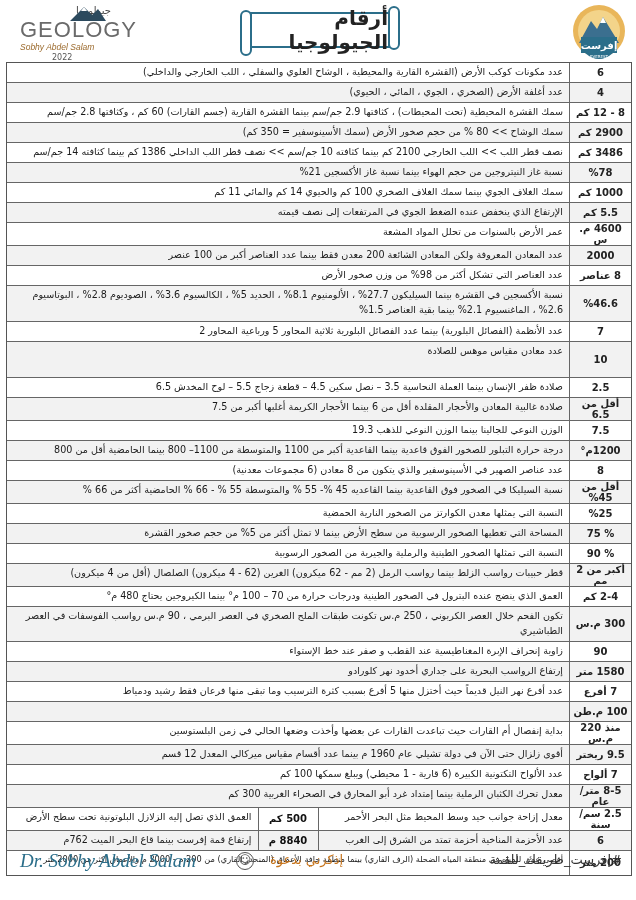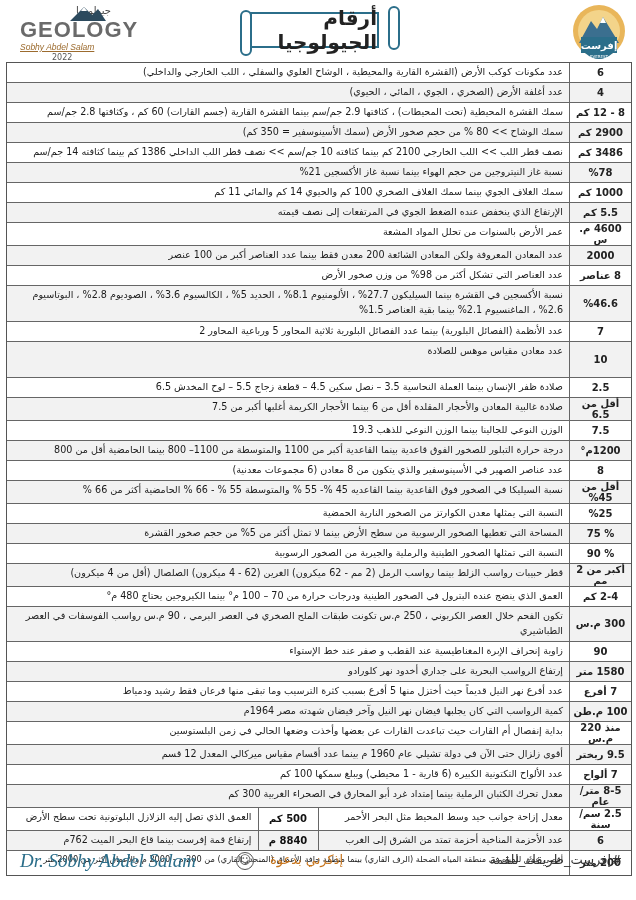--- a/index.html
+++ b/index.html
@@ -3,26 +3,26 @@
 <meta charset="utf-8">
 <style>
   * { box-sizing: border-box; margin: 0; padding: 0; }
   html, body { width: 636px; height: 900px; background: #ffffff; overflow: hidden; }
   body { font-family: "DejaVu Sans", sans-serif; color: #111; position: relative; }
 
   .header { position: absolute; left: 0; top: 0; width: 636px; height: 62px; }
   .geo-logo { position: absolute; left: 8px; top: 3px; width: 110px; height: 60px; text-align: center; }
   .geo-logo .ar { font-size: 10px; color: #444; position: absolute; left: 20px; top: 2px; margin-left: 48px; }
   .geo-logo .mtn { position: absolute; left: 62px; top: 2px; }
-  .geo-logo .word { position: absolute; left: 12px; top: 14px; font-family: "Liberation Sans", sans-serif; font-size: 22px; font-weight: bold; color: #6a6a6a; letter-spacing: 1px; }
-  .geo-logo .name { position: absolute; left: 12px; top: 39px; font-family: "Liberation Sans", sans-serif; font-size: 8.5px; color: #9c6b2e; font-style: italic; white-space: nowrap; text-decoration: underline; }
+  .geo-logo .word { position: absolute; left: 12px; top: 14px; font-family: "Liberation Sans", sans-serif; font-size: 22px; font-weight: normal; color: #6a6a6a; letter-spacing: 1px; }
+  .geo-logo .name { position: absolute; left: 12px; top: 39px; font-family: "Liberation Sans", sans-serif; font-size: 8.5px; color: #9c6b2e; font-style: italic; white-space: nowrap; }
   .geo-logo .year { position: absolute; left: 44px; top: 50px; font-size: 8px; color: #555; }
 
   .title-scroll { position: absolute; left: 240px; top: 6px; width: 160px; height: 50px; }
-  .title-box { position: absolute; left: 10px; top: 6px; width: 129px; height: 36px; border: 2px solid #2b6e8a; background: #fff; display: flex; align-items: center; justify-content: center; }
+  .title-box { position: absolute; left: 10px; top: 6px; width: 140px; height: 36px; border: 2px solid #2b6e8a; background: #fff; display: flex; align-items: center; justify-content: center; }
   .title-box span { font-size: 20px; font-weight: bold; color: #222; direction: rtl; }
   .scroll-l { position: absolute; left: 0; top: 4px; width: 12px; height: 46px; border: 2px solid #2b6e8a; border-radius: 6px; background: #fff; }
   .scroll-r { position: absolute; right: 0; top: 0; width: 12px; height: 44px; border: 2px solid #2b6e8a; border-radius: 6px; background: #fff; }
 
   .everest-logo { position: absolute; left: 571px; top: 3px; width: 56px; height: 64px; }
 
   .table { position: absolute; left: 6px; top: 62px; width: 626px; border: 1px solid #555; direction: rtl; }
   .row { display: flex; border-bottom: 1px solid #666; }
   .row:last-child { border-bottom: none; }
   .row.alt { background: #f2f2f2; }
@@ -244,23 +244,20 @@
       </div>
     </div>
     <div class="row" style="min-height: 20px;">
       <div class="val">7 أفرع</div>
       <div class="desc">
         <span class="t">عدد أفرع نهر النيل قديماً حيث أختزل منها 5 أفرع بسبب كثرة الترسيب وما تبقى منها فرعان فقط رشيد ودمياط</span>
       </div>
     </div>
     <div class="row alt" style="min-height: 20px;">
       <div class="val">100 م.طن</div>
-      <div class="desc">
-        <span class="t">كمية الرواسب التي كان يجلبها فيضان نهر النيل وآخر فيضان شهدته مصر 1964م</span>
-      </div>
     </div>
     <div class="row" style="min-height: 20px;">
       <div class="val">منذ 220 م.س</div>
       <div class="desc">
         <span class="t">بداية إنفصال أم القارات حيث تباعدت القارات عن بعضها وأخذت وضعها الحالي في زمن البلستوسين</span>
       </div>
     </div>
     <div class="row alt" style="min-height: 20px;">
       <div class="val">9.5 ريختر</div>
       <div class="desc">

